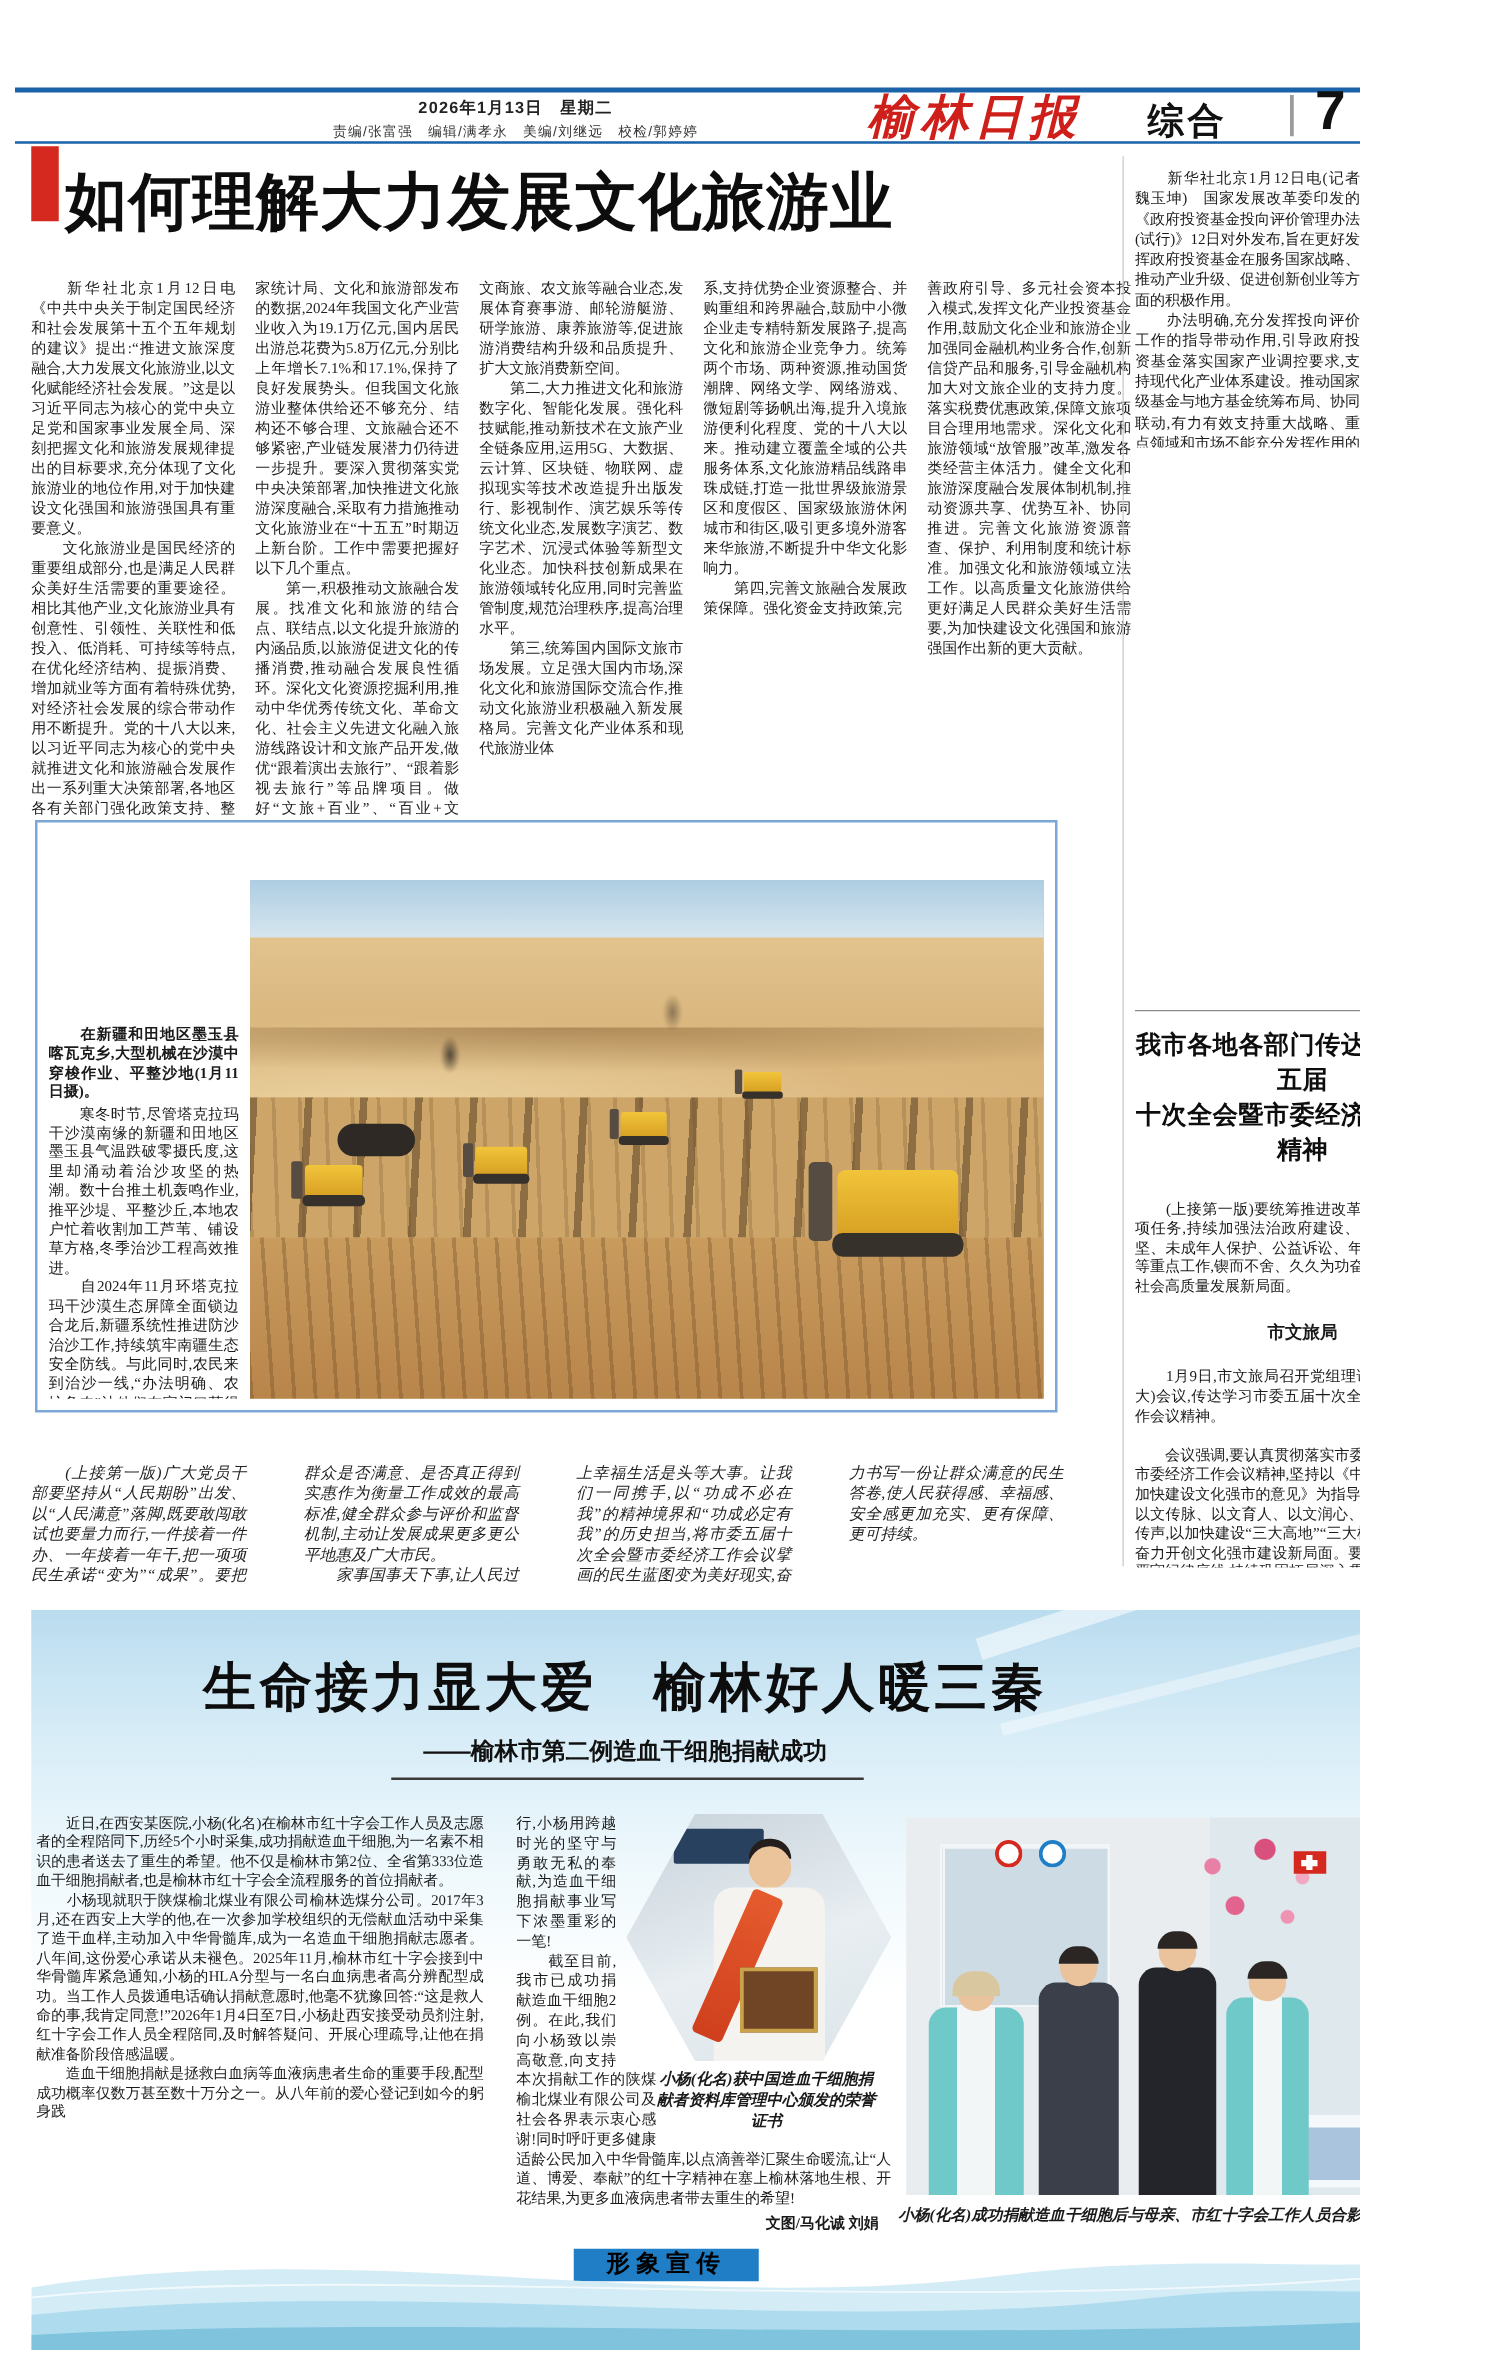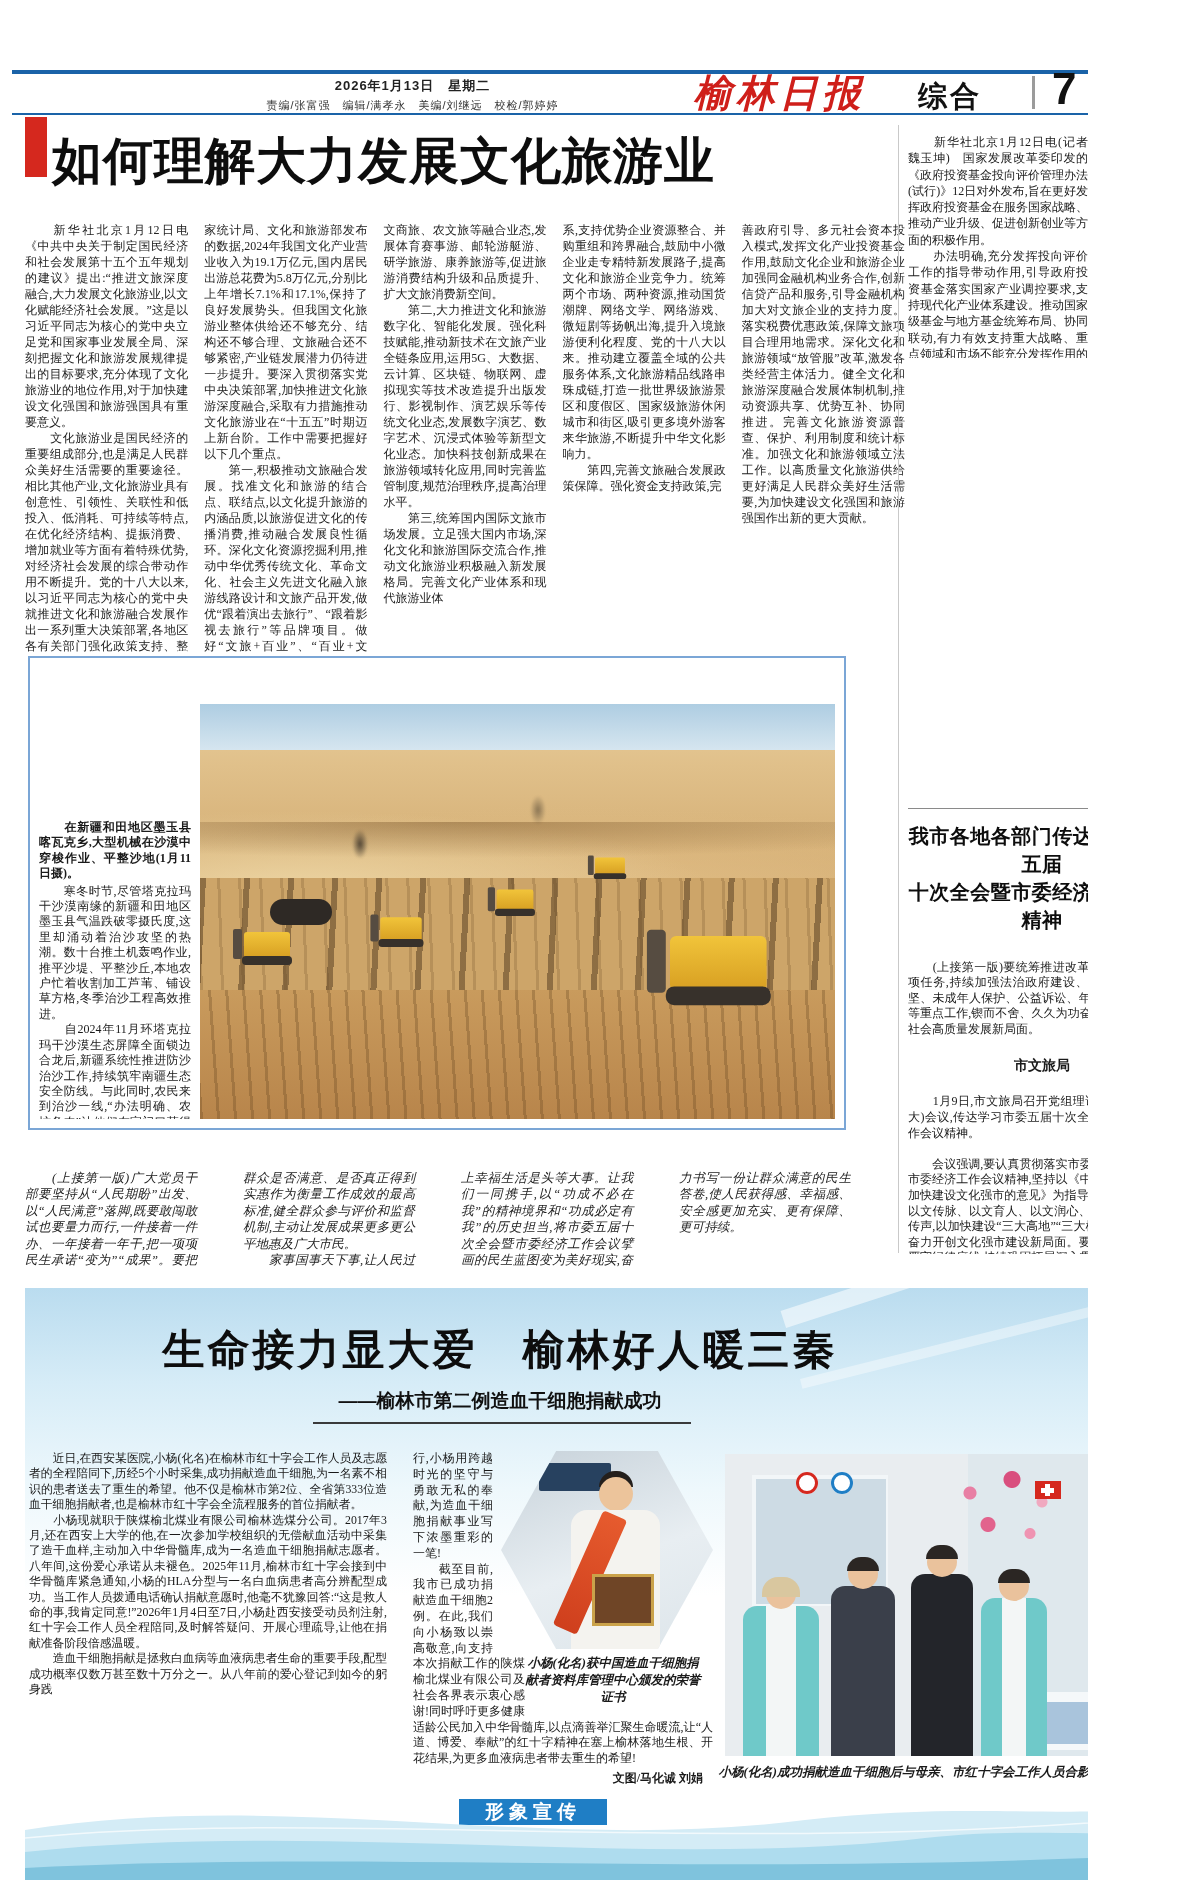--- a/index.html
+++ b/index.html
@@ -112,21 +112,21 @@
   .hx-body{position:absolute;left:33%;top:30%;width:42%;height:70%;border-radius:16px 16px 0 0;background:#f4f3ef;}
   .hx-sash{position:absolute;left:36%;top:30%;width:26px;height:125px;background:linear-gradient(#e65b2e,#cf3f1d);
            transform:rotate(24deg);border-radius:4px;}
   .hx-cert{position:absolute;left:43%;top:62%;width:62px;height:52px;background:#6f4526;
            border:3px solid #caa24a;box-sizing:border-box;}
   .hex-cap{float:right;clear:right;width:176px;margin:2px 12px 6px 0;
            font-style:italic;font-weight:bold;font-size:12.5px;line-height:17px;text-align:center;}
   .b-p1{white-space:pre-line;}
   .b-p2{white-space:pre-line;}
   .b-byline{text-align:right;font-weight:bold;padding-right:10px;margin-top:4px;}
-  .b-btn{display:inline-block;margin:12px 0 0 46px;padding:5px 26px;background:#1f7ec5;color:#ffffff;
+  .b-btn{display:inline-block;margin:12px 0 0 46px;padding:5px 26px;background:#1f7ec5;color:#000000;
          font-family:"Liberation Sans",sans-serif;font-weight:bold;font-size:19px;letter-spacing:5px;}
   
   .b-photo{position:absolute;left:700px;top:166px;width:442px;height:302px;background:#e9edf0;overflow:hidden;}
   .gp-wall{position:absolute;right:0;top:0;width:45%;height:100%;background:#dfe8ed;}
   .gp-window{position:absolute;left:6%;top:7%;width:30%;height:42%;background:#cddbe4;
              border:2px solid #f2f6f8;box-shadow:inset 22px 0 0 -20px #f2f6f8, inset 0 26px 0 -24px #f2f6f8;}
   .gp-hearts{position:absolute;left:50%;top:4%;width:120px;height:90px;background:
       radial-gradient(circle at 20% 30%, #e87fa4 0 6px, rgba(0,0,0,0) 7px),
       radial-gradient(circle at 55% 15%, #d94f7e 0 8px, rgba(0,0,0,0) 9px),
       radial-gradient(circle at 80% 40%, #f0a9c0 0 5px, rgba(0,0,0,0) 6px),

